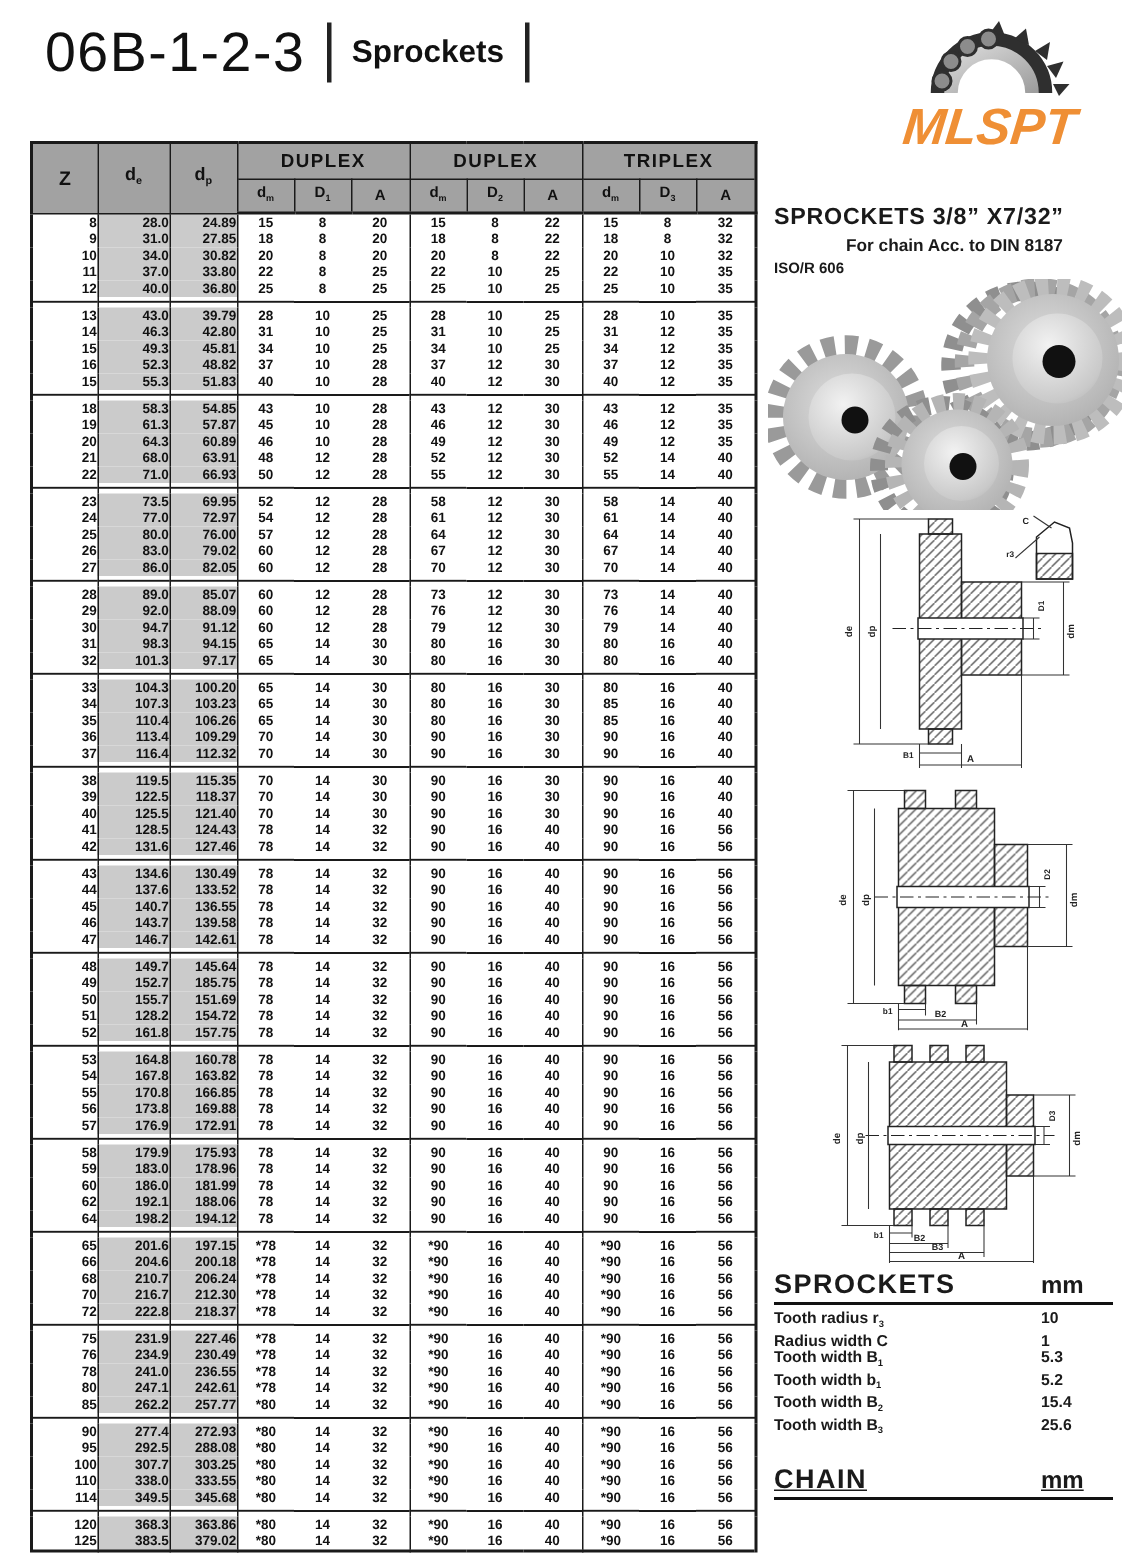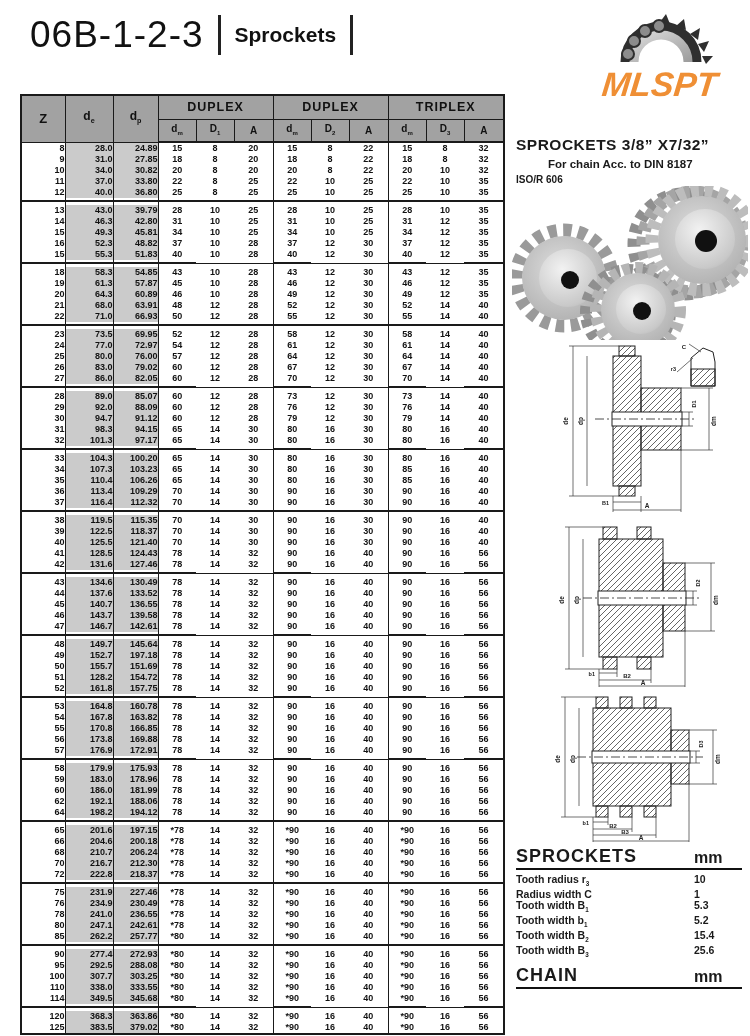--- a/index.html
+++ b/index.html
@@ -31,37 +31,37 @@
   .bb{border-bottom-width:2px !important;}
   tbody td{height:11px;text-align:center;border:0 solid #1a1a1a;}
   td.cz{border-left:2px solid #1a1a1a;text-align:right;padding-right:9px;}
   td.cde{border-left:1px solid #1a1a1a;background:#cbcbcb;text-align:right;padding-right:8px;}
   td.cdp{border-left:1px solid #1a1a1a;background:#cbcbcb;text-align:right;padding-right:7px;}
   td.gstart{border-left:1px solid #1a1a1a;}
   td.clast{border-right:2px solid #1a1a1a;}
   tr.gap td{height:7px;background:linear-gradient(to bottom,#ffffff 0 2.5px,#1a1a1a 2.5px 4px,#ffffff 4px 100%);}
   
   .r-title{position:absolute;left:516px;top:136px;font-size:15.5px;font-weight:bold;letter-spacing:0.5px;}
-  .r-note1{position:absolute;left:500px;top:158px;font-size:11.5px;font-weight:bold;padding-left:48px;}
+  .r-note1{position:absolute;left:516px;top:158px;font-size:11.5px;font-weight:bold;padding-left:48px;}
   .r-note2{position:absolute;left:516px;top:174px;font-size:10px;font-weight:bold;}
   .photos{position:absolute;left:512px;top:186px;width:236px;height:154px;}
   .diag{position:absolute;}
   .diag svg text{font-family:"Liberation Sans",sans-serif;font-weight:bold;fill:#222;}
   
   .specs{position:absolute;left:516px;top:846px;width:226px;}
   .spec-head{display:flex;justify-content:space-between;align-items:flex-end;
     border-bottom:2.5px solid #111;padding-bottom:1px;}
   .spec-head .t{font-size:18px;font-weight:bold;letter-spacing:1px;}
   .spec-head .u{font-size:16px;font-weight:bold;width:48px;}
   .spec-rows{margin-top:4px;}
   .spec-row{display:flex;font-size:10.5px;font-weight:bold;line-height:10.5px;}
   .spec-row .lbl{flex:1;}
   .spec-row .val{width:48px;}
   .spec-row sub{font-size:60%;vertical-align:-25%;}
-  .chain-block{margin-top:5px;}
+  .chain-block{margin-top:16px;text-decoration:underline;}
 </style>
 </head>
 <body>
 
 <div class="page-header">
   <span class="page-title">06B-1-2-3</span>
   <span class="hdr-bar"></span>
   <span class="page-subtitle">Sprockets</span>
   <span class="hdr-bar"></span>
 </div>
@@ -813,21 +813,21 @@
           <td class="gstart">90</td>
           <td class="">16</td>
           <td class="">40</td>
           <td class="gstart">90</td>
           <td class="">16</td>
           <td class="clast">56</td>
         </tr>
         <tr>
           <td class="cz">49</td>
           <td class="cde">152.7</td>
-          <td class="cdp">197.18</td>
+          <td class="cdp">185.75</td>
           <td class="gstart">78</td>
           <td class="">14</td>
           <td class="">32</td>
           <td class="gstart">90</td>
           <td class="">16</td>
           <td class="">40</td>
           <td class="gstart">90</td>
           <td class="">16</td>
           <td class="clast">56</td>
         </tr>

